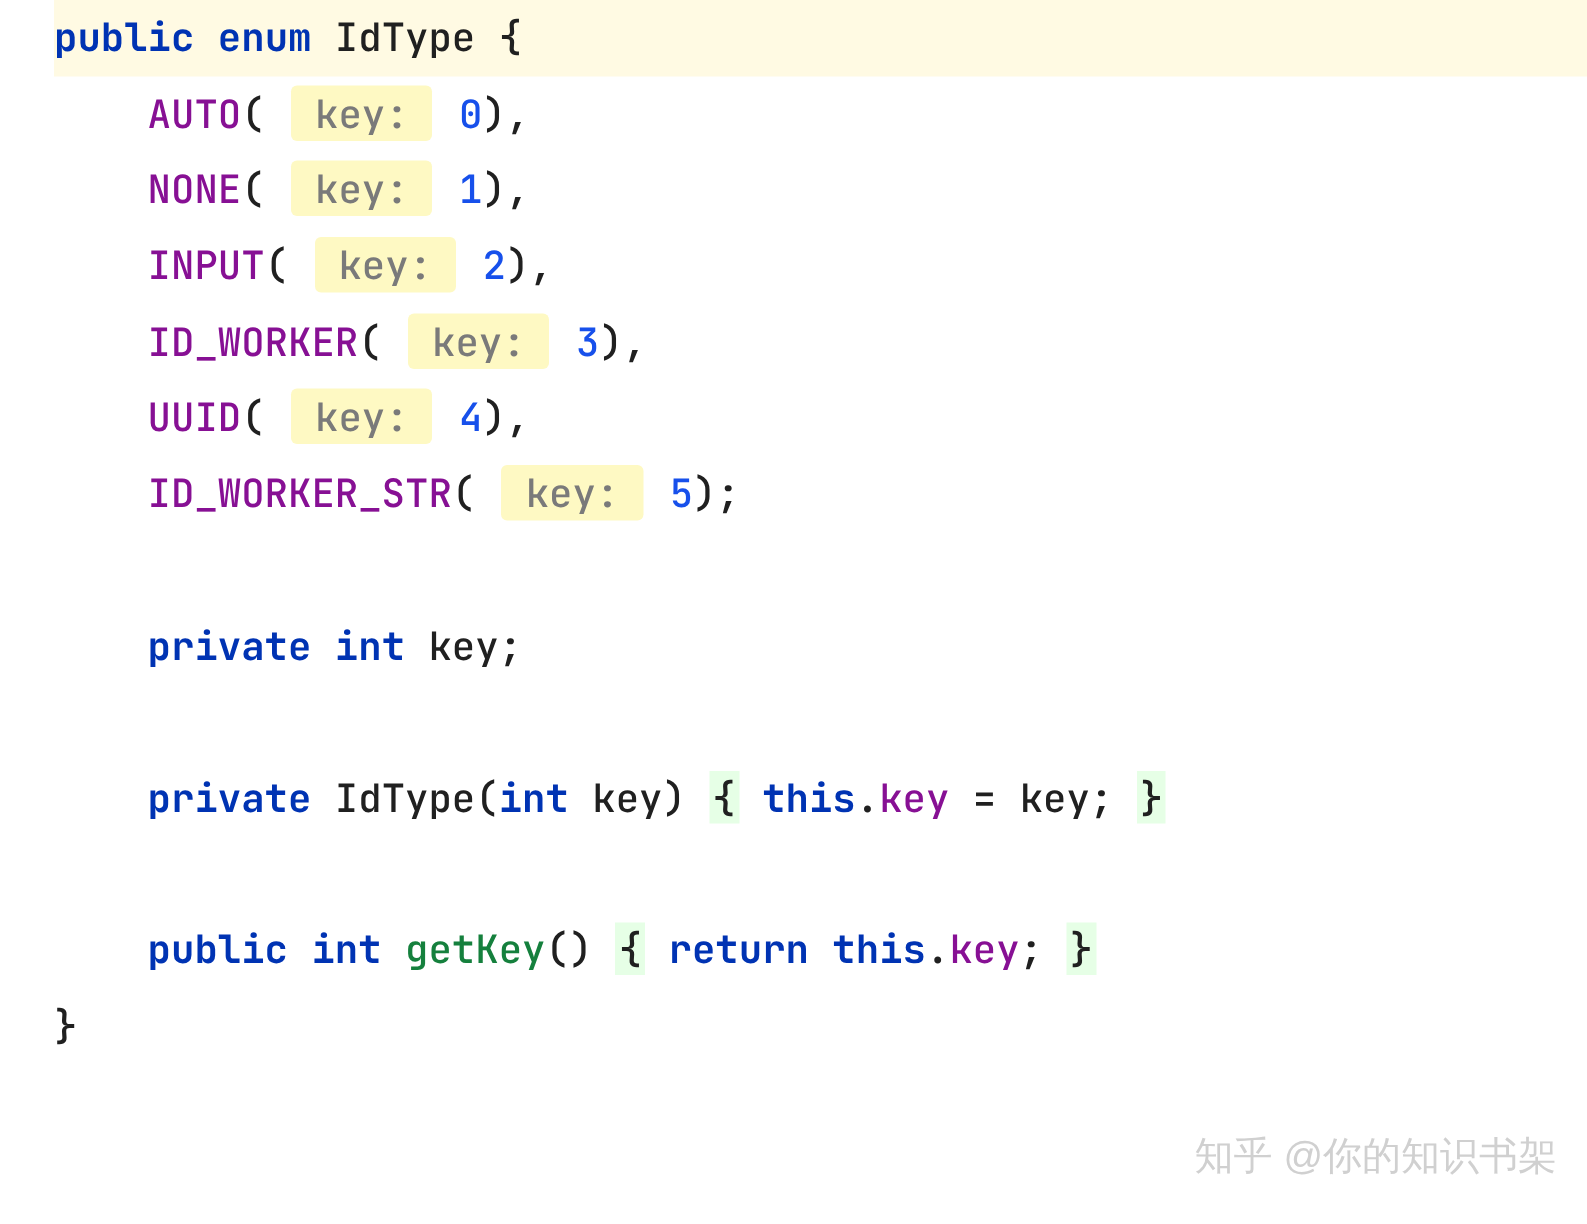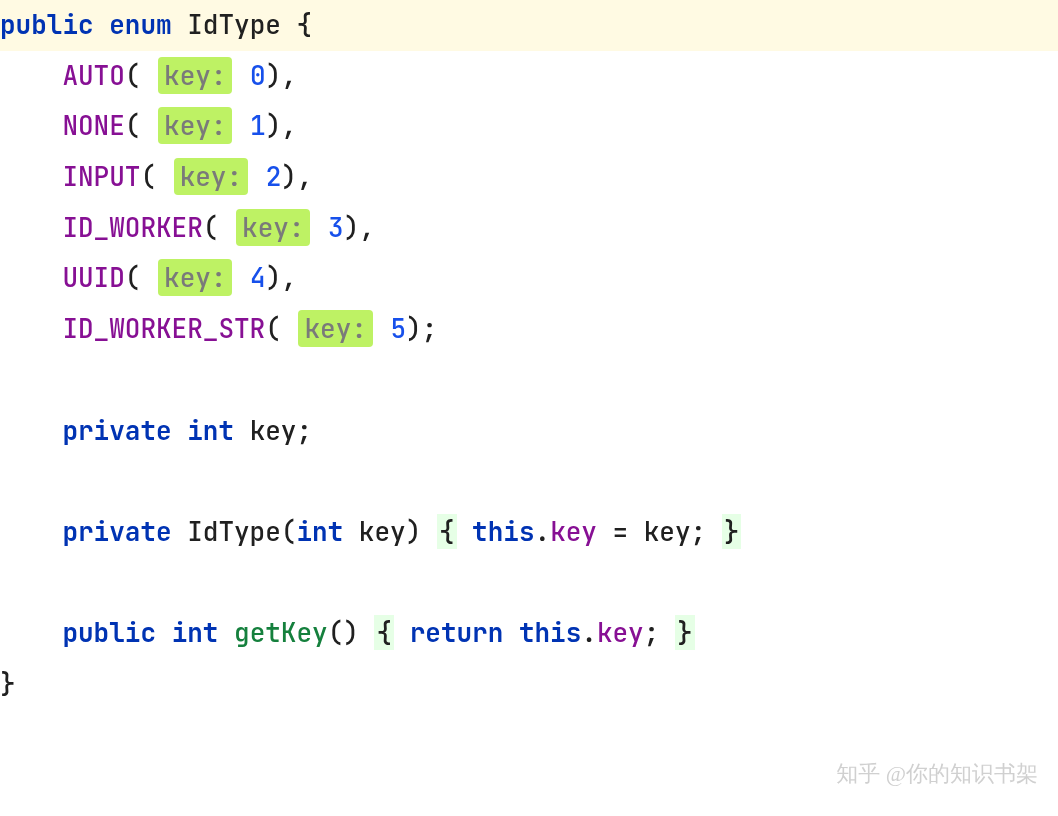--- a/index.html
+++ b/index.html
@@ -12,42 +12,43 @@
       font-size: 26px;
       line-height: 1.95;
       background: #ffffff;
       color: #202020;
       padding: 0;
       font-weight: 500;
     }
     .code-container {
       white-space: pre;
       padding: 0;
+      margin-left: 36px;
     }
     .line {
       display: block;
     }
     .line-highlighted {
       background: #fffae3;
     }
     .keyword {
       color: #0033b3;
       font-weight: bold;
     }
     .class-name {
       color: #202020;
     }
     .enum-const {
       color: #871094;
     }
     .param-hint {
-      background: #bef264;
+      background: #fef9c3;
       color: #7a7a7a;
       border-radius: 4px;
-      padding: 1px 6px;
+      padding: 1px 16px;
       margin: 0 2px;
     }
     .number {
       color: #1750eb;
     }
     .field {
       color: #871094;
     }
     .method {
       color: #15803d;
@@ -60,22 +61,22 @@
       padding: 0 2px;
     }
     .punct {
       color: #202020;
     }
     .watermark {
       position: fixed;
       bottom: 20px;
       right: 20px;
       color: #d0d0d0;
-      font-size: 22px;
-      font-family: Liberation Serif, serif;
+      font-size: 26px;
+      font-family: Liberation Sans, sans-serif;
       font-weight: 400;
     }
   </style>
 </head>
 <body>
 
 <div class="code-container"><span class="line line-highlighted"><span class="keyword">public</span> <span class="keyword">enum</span> <span class="class-name">IdType</span> <span class="punct">{</span></span><span class="line">    <span class="enum-const">AUTO</span><span class="punct">(</span> <span class="param-hint">key:</span> <span class="number">0</span><span class="punct">)</span><span class="punct">,</span></span><span class="line">    <span class="enum-const">NONE</span><span class="punct">(</span> <span class="param-hint">key:</span> <span class="number">1</span><span class="punct">)</span><span class="punct">,</span></span><span class="line">    <span class="enum-const">INPUT</span><span class="punct">(</span> <span class="param-hint">key:</span> <span class="number">2</span><span class="punct">)</span><span class="punct">,</span></span><span class="line">    <span class="enum-const">ID_WORKER</span><span class="punct">(</span> <span class="param-hint">key:</span> <span class="number">3</span><span class="punct">)</span><span class="punct">,</span></span><span class="line">    <span class="enum-const">UUID</span><span class="punct">(</span> <span class="param-hint">key:</span> <span class="number">4</span><span class="punct">)</span><span class="punct">,</span></span><span class="line">    <span class="enum-const">ID_WORKER_STR</span><span class="punct">(</span> <span class="param-hint">key:</span> <span class="number">5</span><span class="punct">)</span><span class="punct">;</span></span><span class="line"> </span><span class="line">    <span class="keyword">private</span> <span class="keyword">int</span> <span class="identifier">key</span><span class="punct">;</span></span><span class="line"> </span><span class="line">    <span class="keyword">private</span> <span class="class-name">IdType</span><span class="punct">(</span><span class="keyword">int</span> <span class="identifier">key</span><span class="punct">)</span> <span class="brace-hl">{</span> <span class="keyword">this</span><span class="punct">.</span><span class="field">key</span> <span class="punct">=</span> <span class="identifier">key</span><span class="punct">;</span> <span class="brace-hl">}</span></span><span class="line"> </span><span class="line">    <span class="keyword">public</span> <span class="keyword">int</span> <span class="method">getKey</span><span class="punct">()</span> <span class="brace-hl">{</span> <span class="keyword">return</span> <span class="keyword">this</span><span class="punct">.</span><span class="field">key</span><span class="punct">;</span> <span class="brace-hl">}</span></span><span class="line"><span class="punct">}</span></span></div>
 
 <div class="watermark">知乎 @你的知识书架</div>
 

